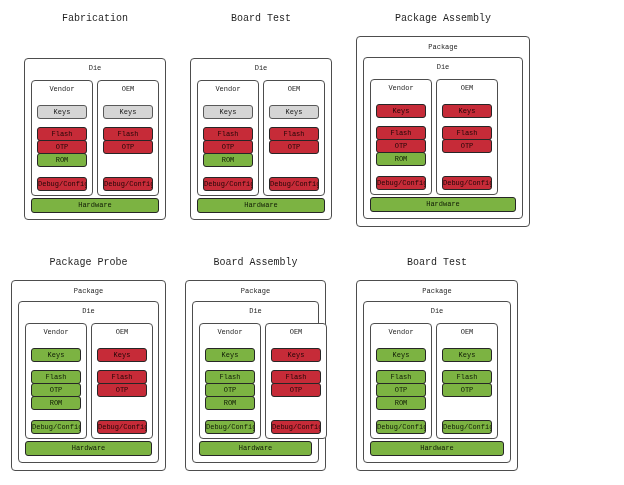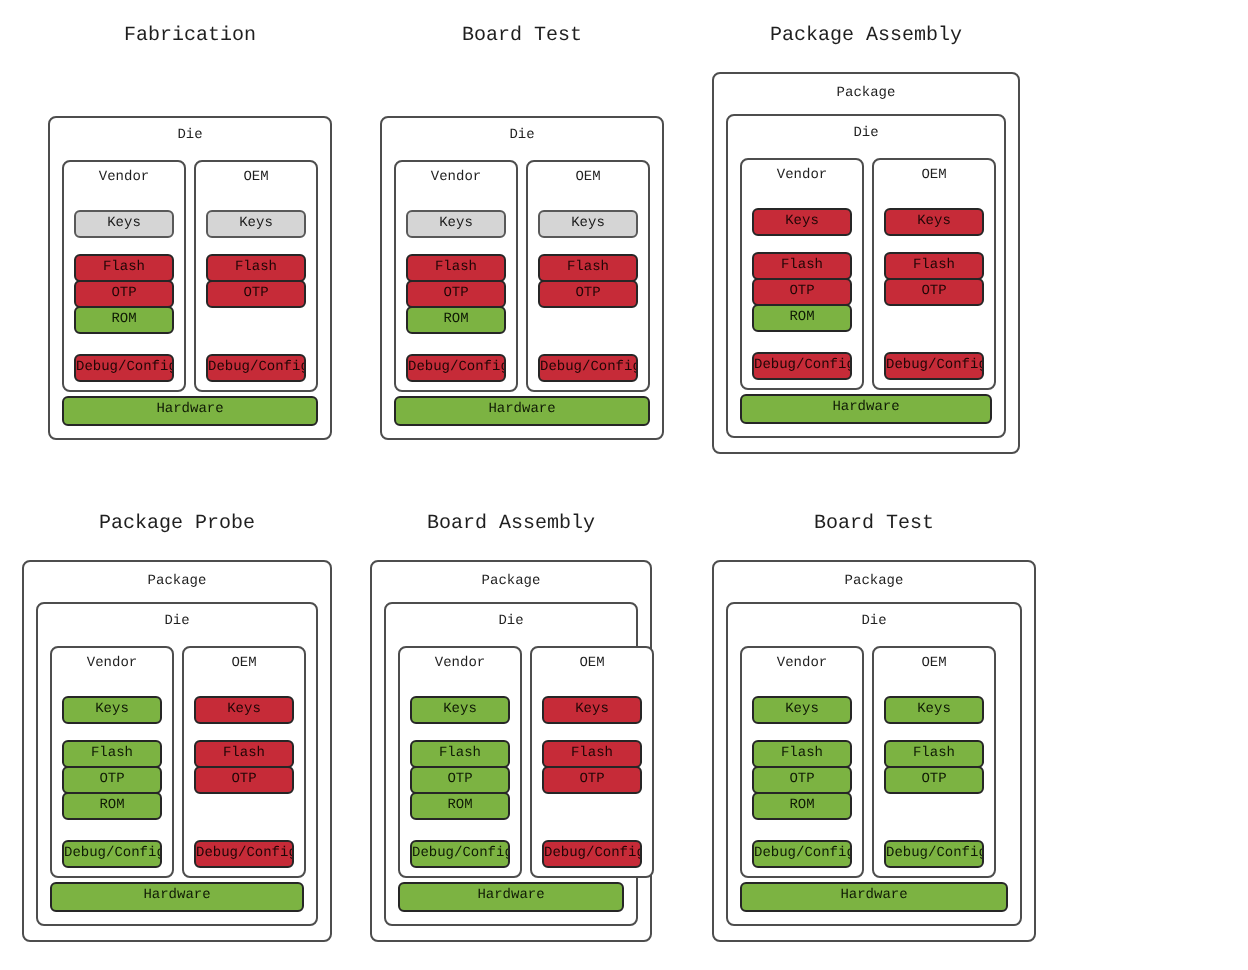--- a/index.html
+++ b/index.html
@@ -41,21 +41,21 @@
   .cell.otp{top:59px;}
   .cell.rom{top:72px;}
   .cell.debug{top:96px;}
   .cell.hw{top:139px;left:6px;right:6px;height:15px;line-height:13px;}
   [data-state="red"]{background:var(--red);color:#200606;}
   [data-state="green"]{background:var(--green);color:#0f1a05;}
   [data-state="gray"]{background:var(--gray);border-color:#595959;color:#1a1a1a;}
   
   .p0{left:24px;top:12px;width:142px;}
   .p1{left:190px;top:12px;width:142px;}
-  .p2{left:356px;top:12px;width:154px;}
+  .p2{left:356px;top:12px;width:174px;}
   .p3{left:11px;top:256px;width:155px;}
   .p4{left:185px;top:256px;width:141px;}
   .p5{left:356px;top:256px;width:162px;}
 </style>
 </head>
 <body>
 
 <div class="canvas">
 
   <div class="panel p0">

